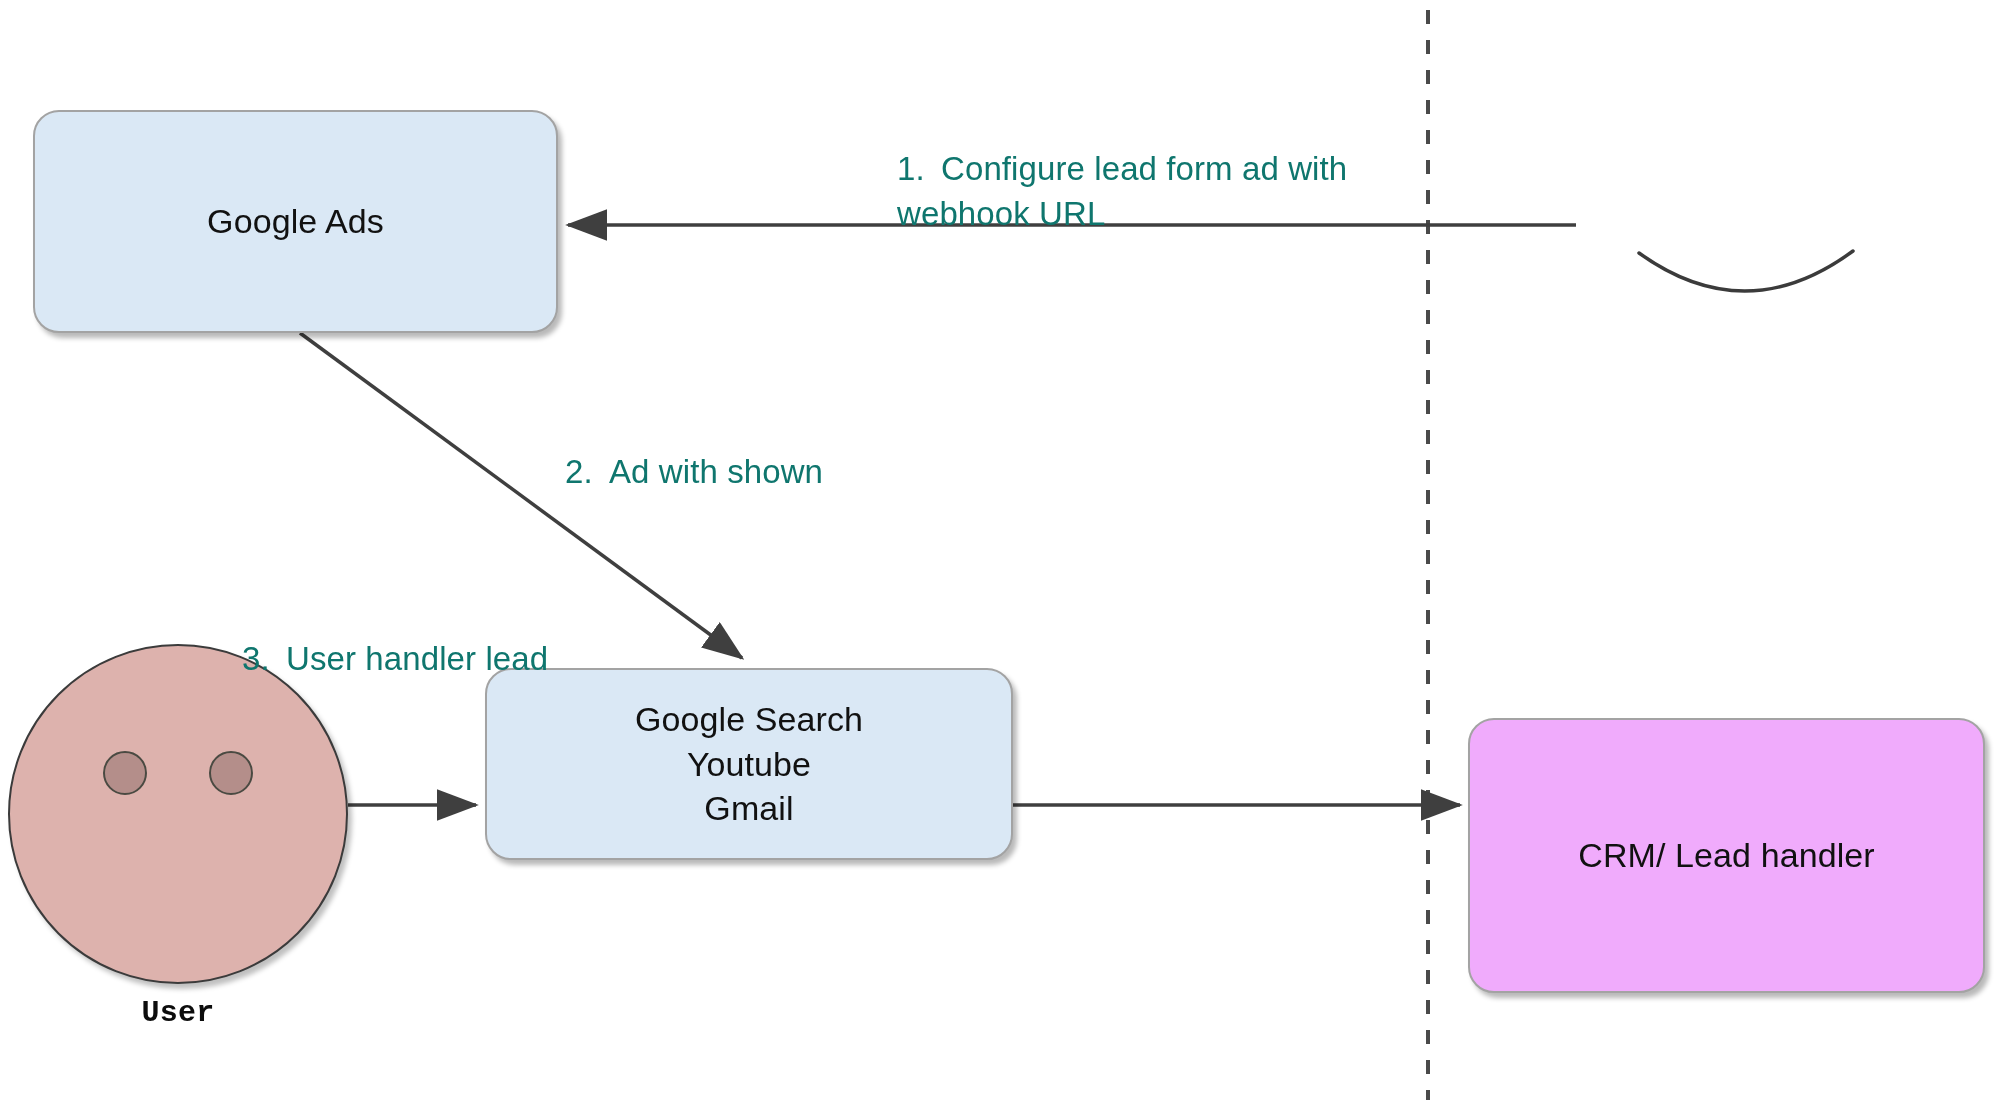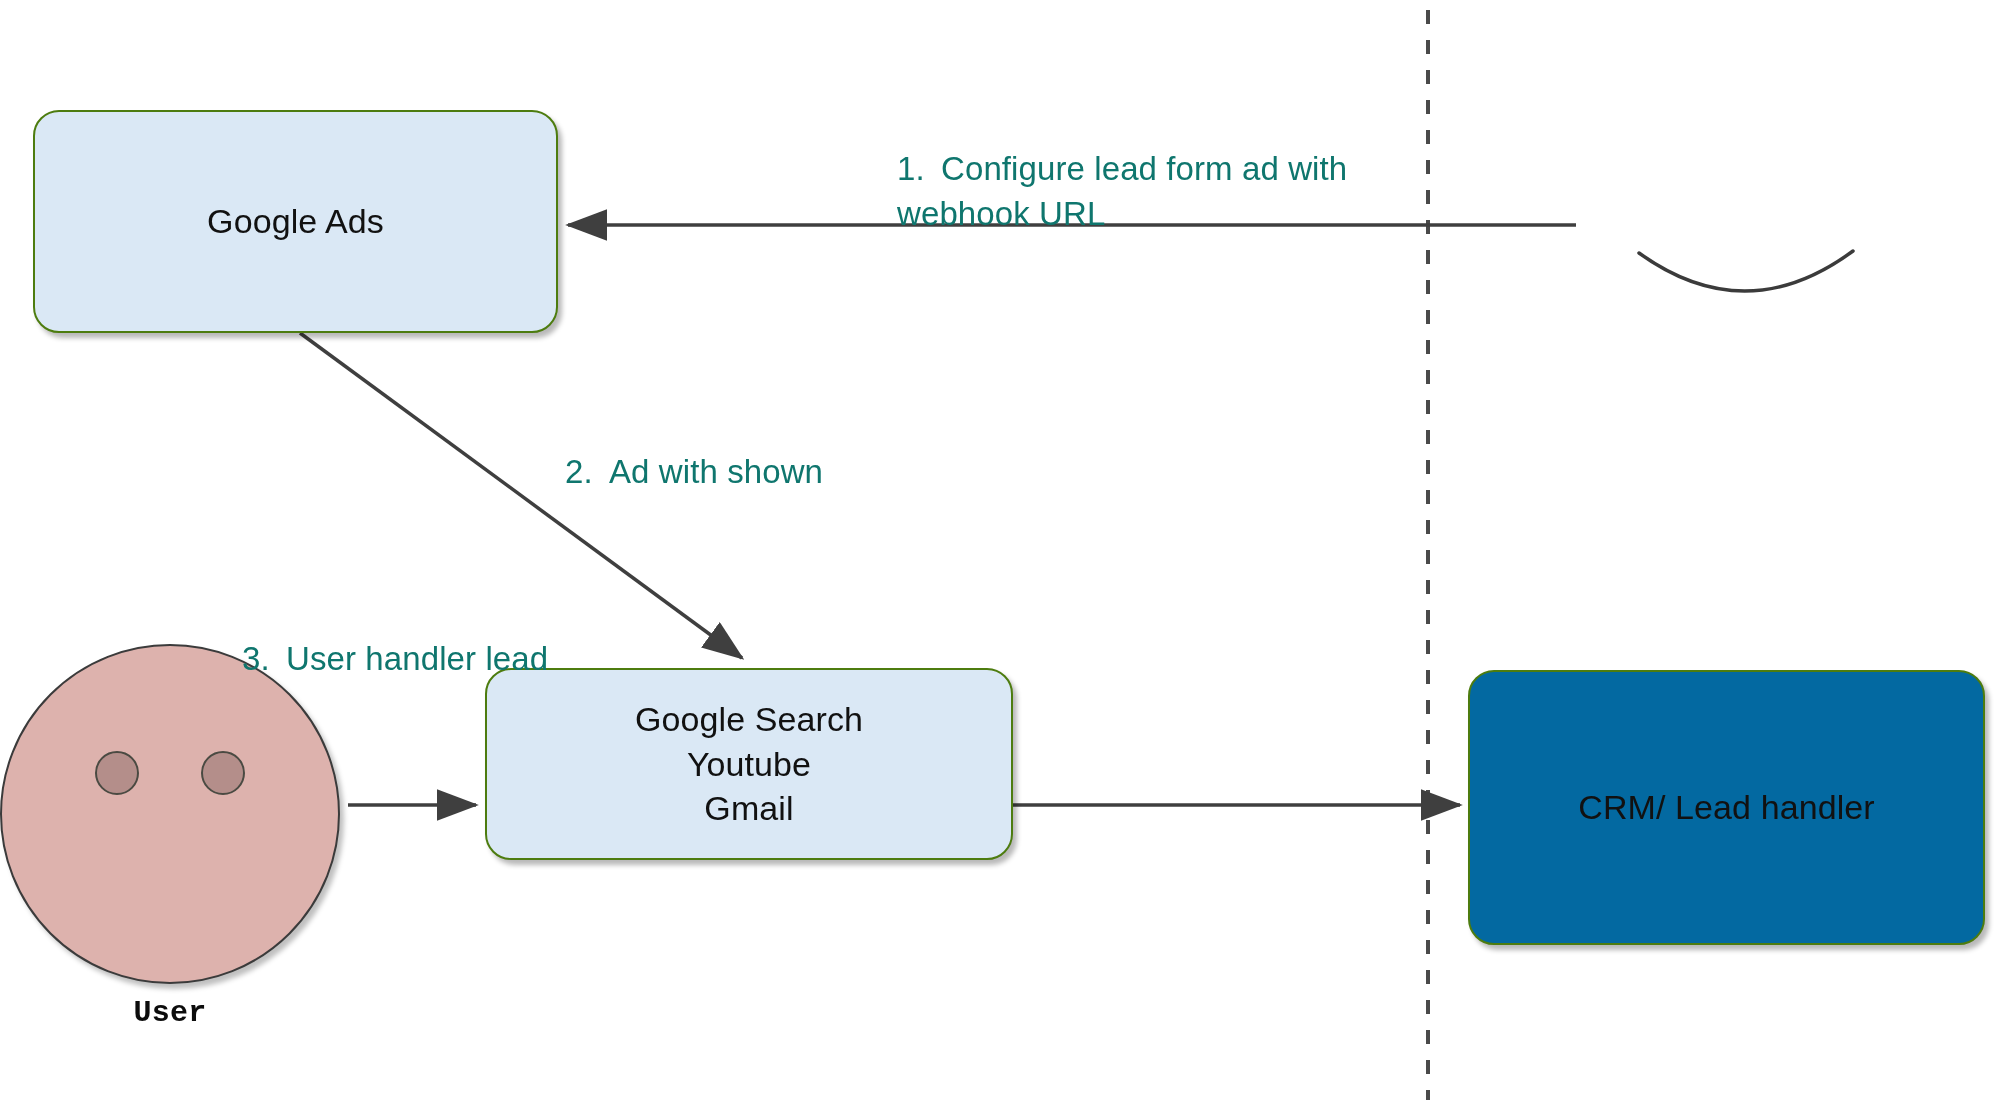--- a/index.html
+++ b/index.html
@@ -23,34 +23,34 @@
     left: 0;
     top: 0;
     width: 2004px;
     height: 1116px;
   }
 
   
   .node-box {
     position: absolute;
     box-sizing: border-box;
-    border: 2px solid #4d7c0f;
+    border: 2px solid #a3a3a3;
     border-radius: 26px;
     display: flex;
     align-items: center;
     justify-content: center;
     text-align: center;
     color: #111111;
     font-size: 34px;
     line-height: 1.32;
     letter-spacing: 0.1px;
     box-shadow: 4px 5px 5px rgba(0,0,0,0.28);
   }
   .node-box.blue  { background: #dae8f5; }
-  .node-box.cream { background: #0369a1; }
+  .node-box.cream { background: #f0abfc; margin-top: 48px; }
 
   #node-google-ads     { left: 33px;   top: 110px; width: 525px; height: 223px; }
   #node-google-surfaces{ left: 485px;  top: 668px; width: 528px; height: 192px; }
   #node-crm            { left: 1468px; top: 670px; width: 517px; height: 275px; }
 
   .node-label { display: block; white-space: pre-line; }
 
   
   .actor {
     position: absolute;
@@ -72,21 +72,21 @@
     position: absolute;
     width: 100%;
     text-align: center;
     font-weight: bold;
     font-size: 30px;
     color: #0c0c0c;
     letter-spacing: 0.3px;
   }
 
   #actor-advertiser { left: 1576px; top: 56px;  width: 340px; }
-  #actor-user       { left: 0;    top: 644px; width: 340px; font-family: Liberation Mono, monospace; }
+  #actor-user       { left: 8px;    top: 644px; width: 340px; font-family: Liberation Mono, monospace; }
 
   #actor-advertiser .actor-face,
   #actor-user .actor-face { width: 340px; height: 340px; }
 
   #actor-advertiser .actor-face { background: #fbf0cc; }
   #actor-user .actor-face       { background: #ddb2ad; }
 
   #actor-advertiser .actor-eye { background: #c7c1a0; }
   #actor-user .actor-eye       { background: #b48e8a; }
 

